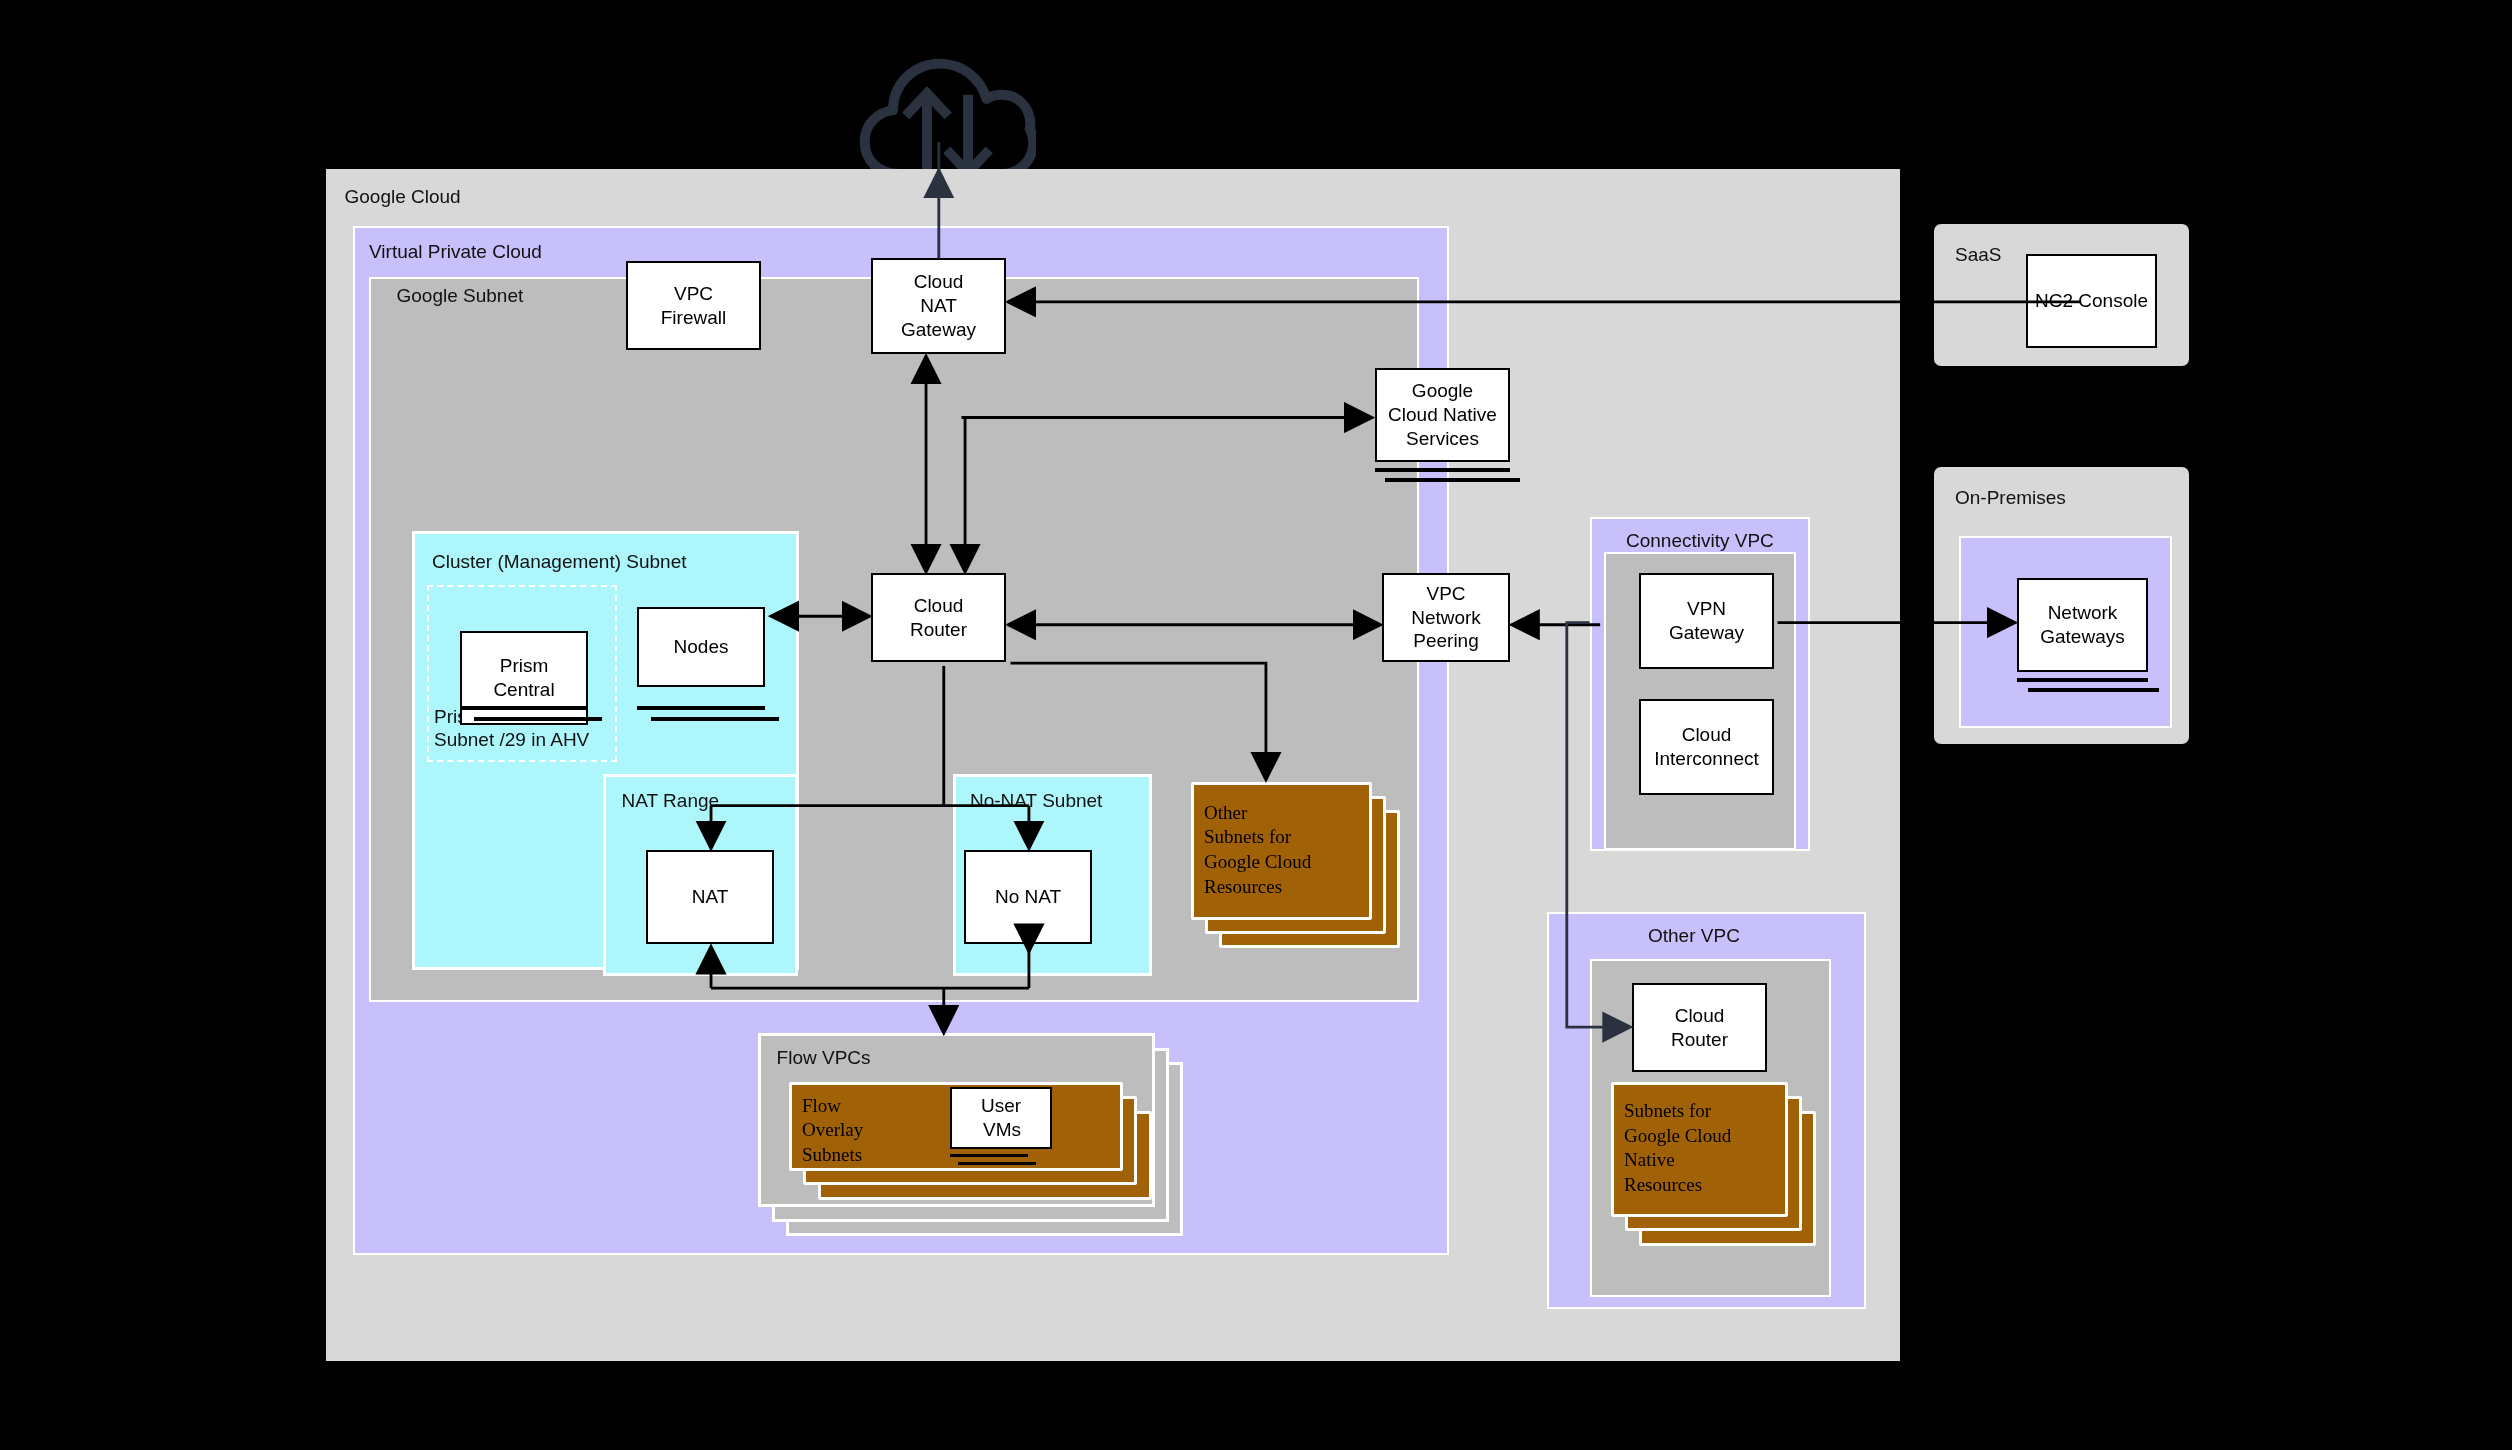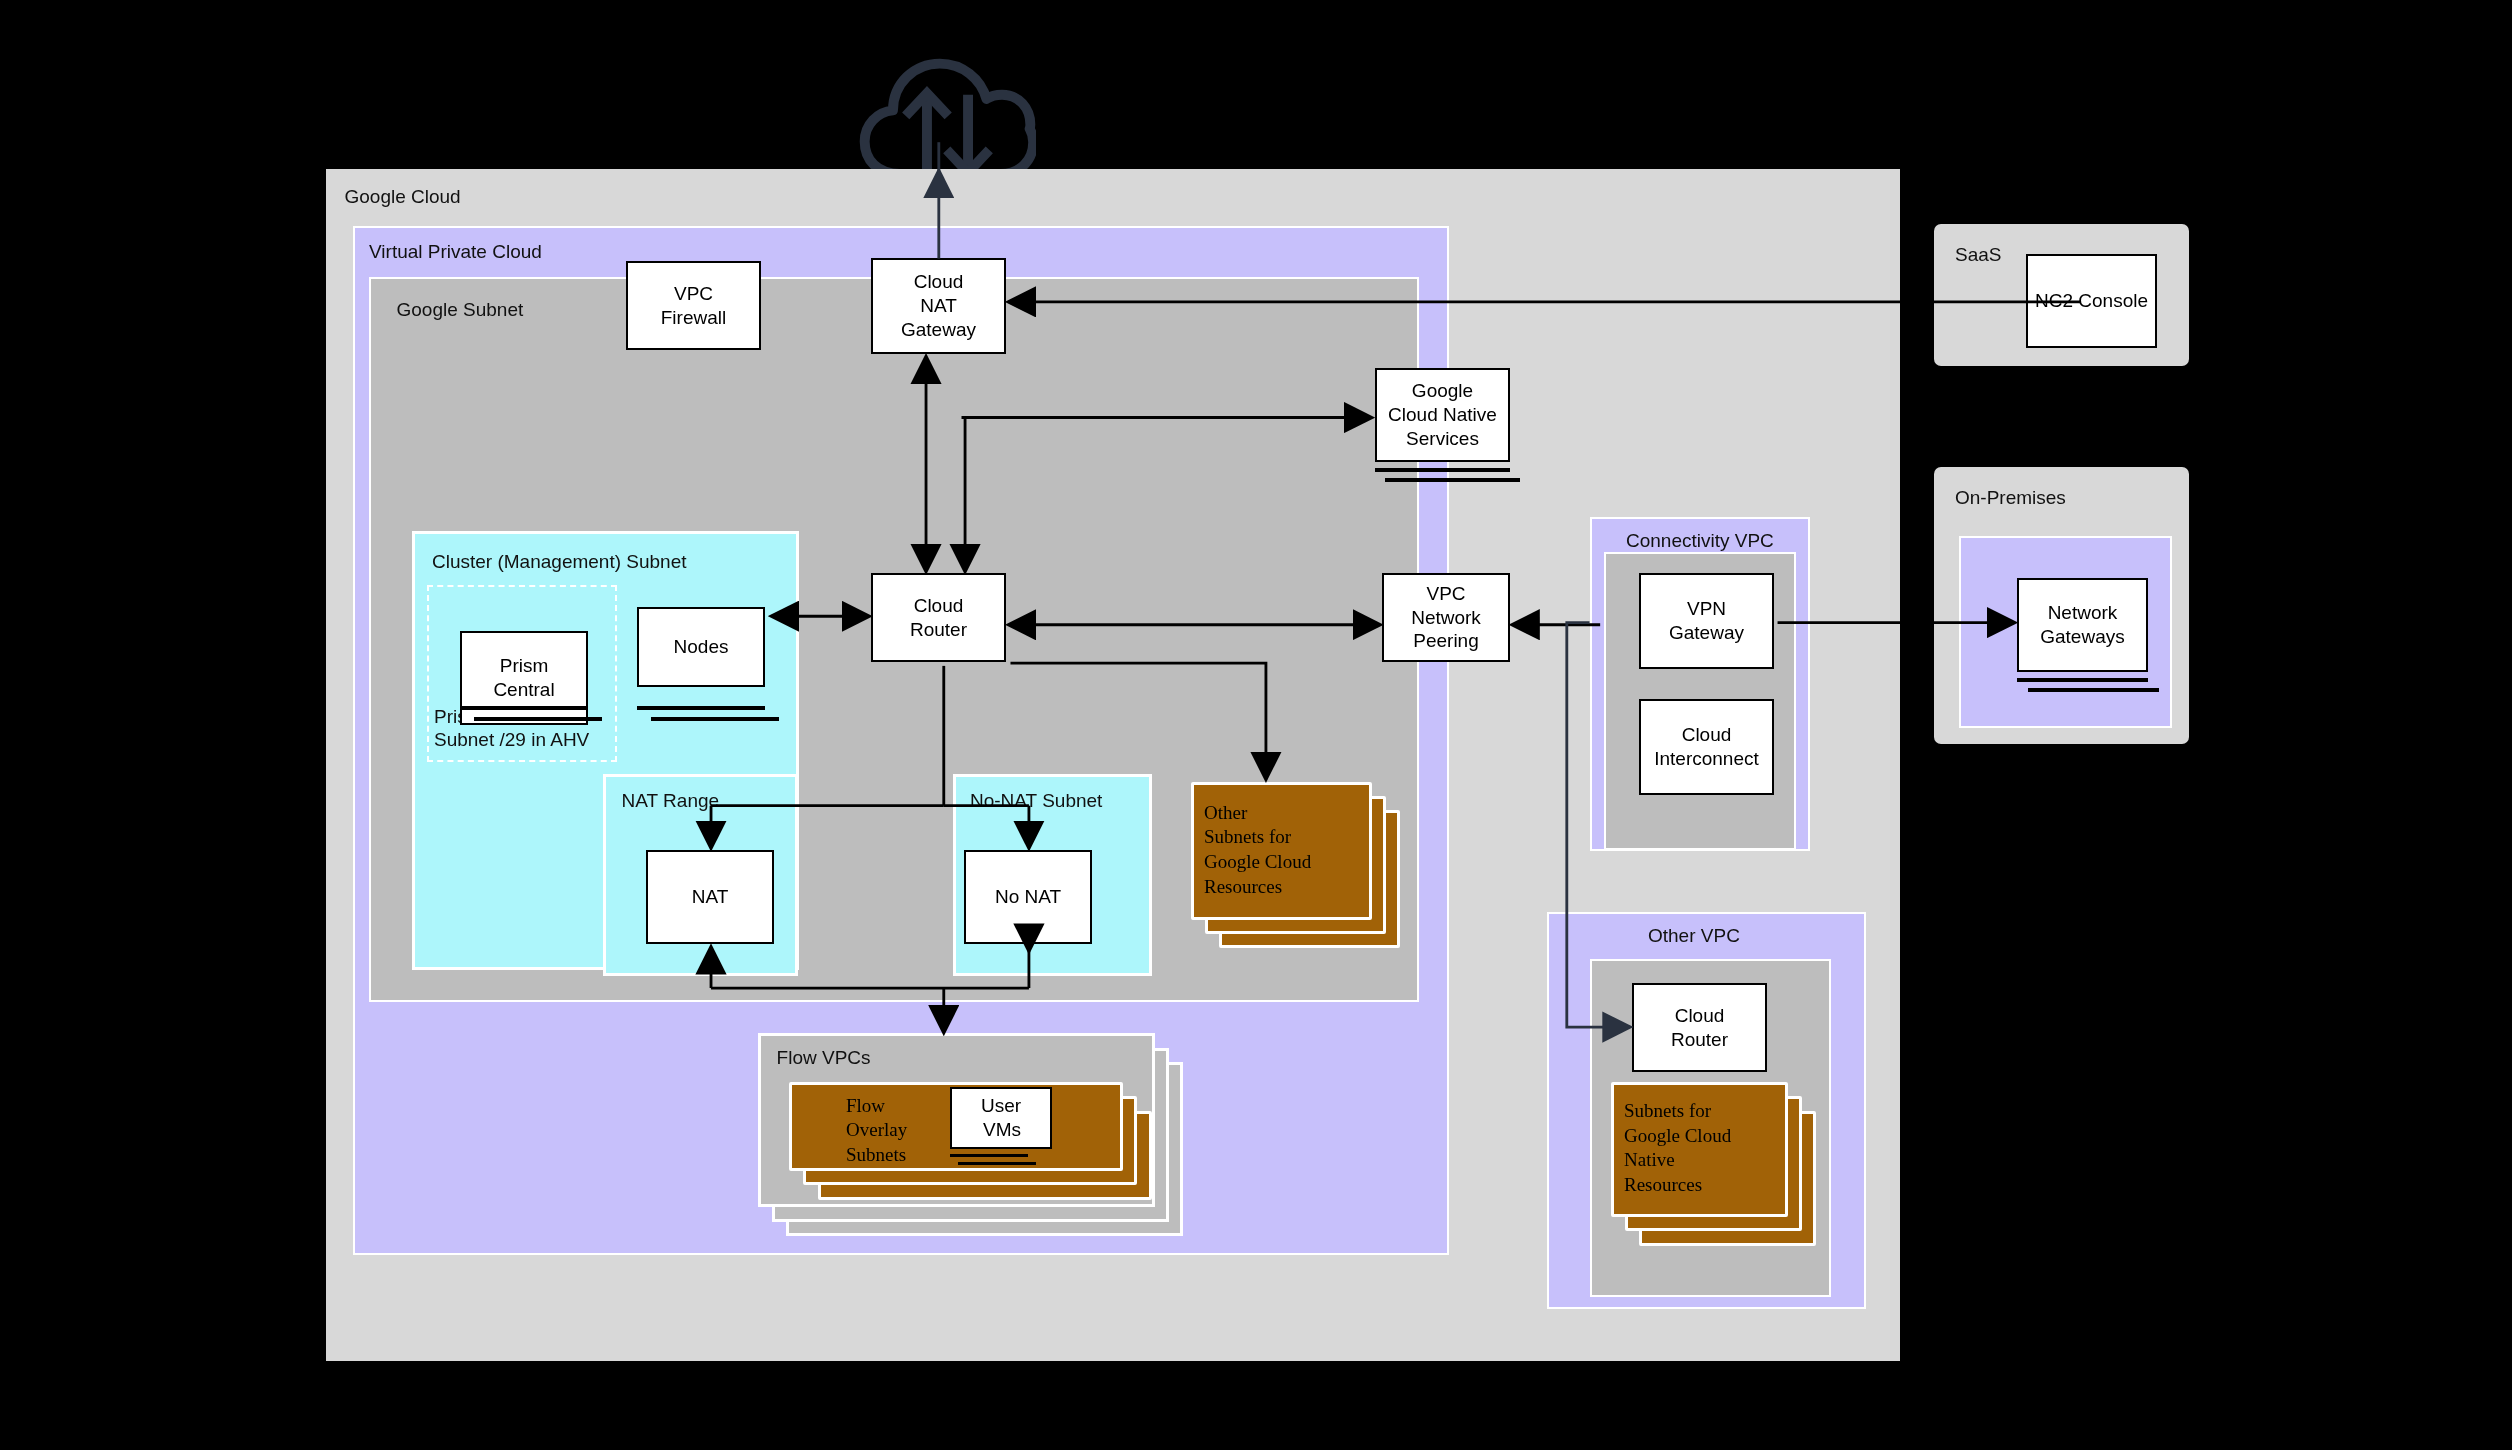--- a/index.html
+++ b/index.html
@@ -63,21 +63,21 @@
   <div class="abs reg-gray" style="left:326px;top:169px;width:1574px;height:483px;"></div>
   <div class="abs reg-gray" style="left:326px;top:169px;width:1574px;height:1192px;">
     <div class="reg-label" style="left:18.5px;top:17px;">Google Cloud</div>
   </div>
 
   <div class="abs reg-purple" style="left:353px;top:226px;width:1096px;height:1029px;">
     <div class="reg-label" style="left:14px;top:12.8px;">Virtual Private Cloud</div>
   </div>
 
   <div class="abs reg-gray2" style="left:369px;top:277px;width:1050px;height:725px;">
-    <div class="reg-label" style="left:25.5px;top:20px;">Google Subnet</div>
+    <div class="reg-label" style="left:25.5px;top:6px;">Google Subnet</div>
   </div>
 
   <div class="abs reg-cyan" style="left:412px;top:531px;width:387px;height:439px;">
     <div class="reg-label" style="left:17px;top:17px;">Cluster (Management) Subnet</div>
   </div>
 
   <div class="abs dashbox" style="left:427px;top:585px;width:190px;height:177px;"></div>
   <div class="dashlabel" style="left:434px;top:706px;">Prism Central<br>Subnet /29 in AHV</div>
 
   <div class="abs node" style="left:460px;top:607px;width:128px;height:94px;margin-top:24px;">
@@ -137,21 +137,21 @@
   </div>
 
   <div class="cardstack">
     <div class="card card-gray" style="left:786px;top:1062px;width:397px;height:174px;"></div>
     <div class="card card-gray" style="left:772px;top:1048px;width:397px;height:174px;"></div>
     <div class="card card-gray" style="left:758px;top:1033px;width:397px;height:174px;">
       <div class="reg-label" style="left:15.6px;top:11.4px;">Flow VPCs</div>
     </div>
     <div class="card card-cyan" style="left:818px;top:1111px;width:334px;height:89px;"></div>
     <div class="card card-cyan" style="left:803px;top:1096px;width:334px;height:89px;"></div>
-    <div class="card card-cyan" style="left:789px;top:1082px;width:334px;height:89px;padding-left:44px;">
+    <div class="card card-cyan" style="left:789px;top:1082px;width:334px;height:89px;">
       <div style="padding:8.5px 10px;font-size:19px;line-height:1.3;">Flow<br>Overlay<br>Subnets</div>
     </div>
     <div class="abs node" style="left:950px;top:1087px;width:102px;height:62px;text-align:right;">
       <span>User<br>VMs</span>
     </div>
     <div class="stackline" style="left:950px;top:1154px;width:78px;height:2.8px;"></div>
     <div class="stackline" style="left:958px;top:1162px;width:78px;height:2.8px;"></div>
   </div>
 
   <div class="abs reg-purple" style="left:1590px;top:517px;width:220px;height:334px;">

